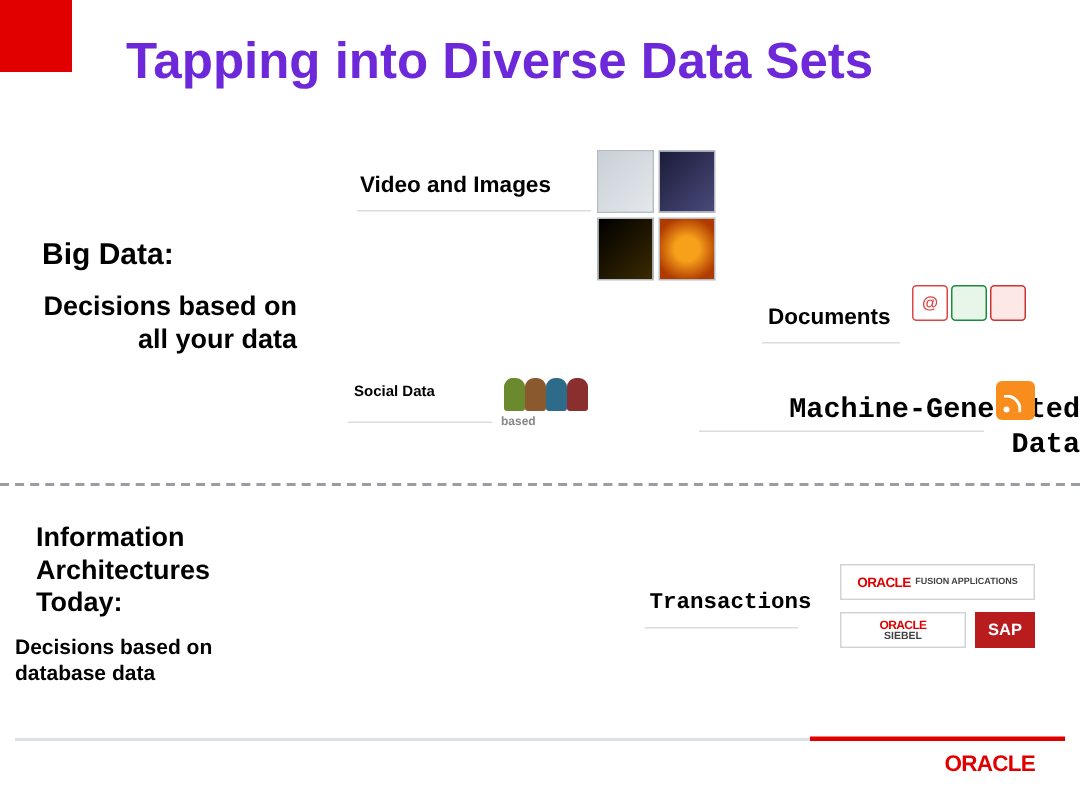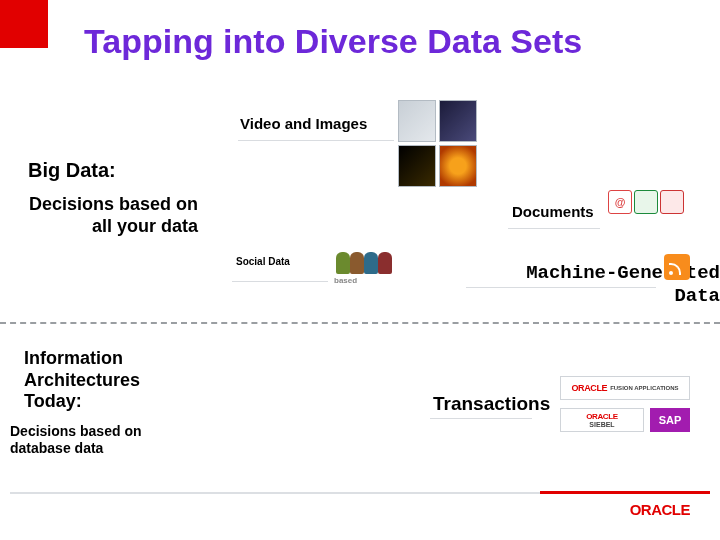--- a/index.html
+++ b/index.html
@@ -84,21 +84,21 @@
     content:""; position:absolute; width:10px; height:10px; border:2px solid #fff;
     border-left:none; border-bottom:none; border-radius:0 10px 0 0;
     bottom:5px; left:5px;
   }
   .vendor-box {
     position:absolute; border:1px solid #d0d4d9; background:#fff;
     font-size:9px; display:flex; align-items:center; justify-content:center;
     gap:3px; padding:2px 4px; font-weight:bold;
   }
   .oracle-text { color:#e10000; letter-spacing:-0.4px; }
-  .sap-box { background:#a21caf; color:#fff; border:none; }
+  .sap-box { background:#b91c1c; color:#fff; border:none; }
 </style>
 </head>
 <body>
 
 <div class="red-block"></div>
 
 <div class="title">Tapping into Diverse Data Sets</div>
 
 <div class="label" style="top:158px; left:28px; width:170px; font-size:20px; text-align:left;">Big Data:</div>
 <div class="label" style="top:194px; left:8px; width:190px; font-size:18px; text-align:right; white-space:pre-line;">Decisions based on all your data</div>
@@ -132,21 +132,21 @@
 
 <div class="label" style="top:262px; left:470px; font-size:19px;font-family:Liberation Mono, monospace;">Machine-Generated Data</div>
 <div class="thin-gray-line" style="top:287px; left:466px; width:190px;"></div>
 <div class="rss-icon" style="top:254px; left:664px;"></div>
 
 <div class="divider"></div>
 
 <div class="label" style="top:348px; left:24px; width:170px; font-size:18px; text-align:left; white-space:pre-line;">Information Architectures Today:</div>
 <div class="label" style="top:423px; left:10px; width:190px; font-size:14px; text-align:left; white-space:pre-line;">Decisions based on database data</div>
 
-<div class="label" style="top:393px; left:433px; font-size:19px;">Transactions</div>
+<div class="label" style="top:393px; left:433px; font-size:15px;font-family:Liberation Mono, monospace;">Transactions</div>
 <div class="thin-gray-line" style="top:418px; left:430px; width:102px;"></div>
 
 <div class="vendor-box" style="top:376px; left:560px; width:130px; height:24px; flex-direction:row;">
   <span class="oracle-text">ORACLE</span>
   <span style="color:#444; font-size:6px;">FUSION APPLICATIONS</span>
 </div>
 <div class="vendor-box" style="top:408px; left:560px; width:84px; height:24px; flex-direction:column; gap:0;">
   <span class="oracle-text" style="font-size:8px;">ORACLE</span>
   <span style="color:#444; font-size:7px;">SIEBEL</span>
 </div>

